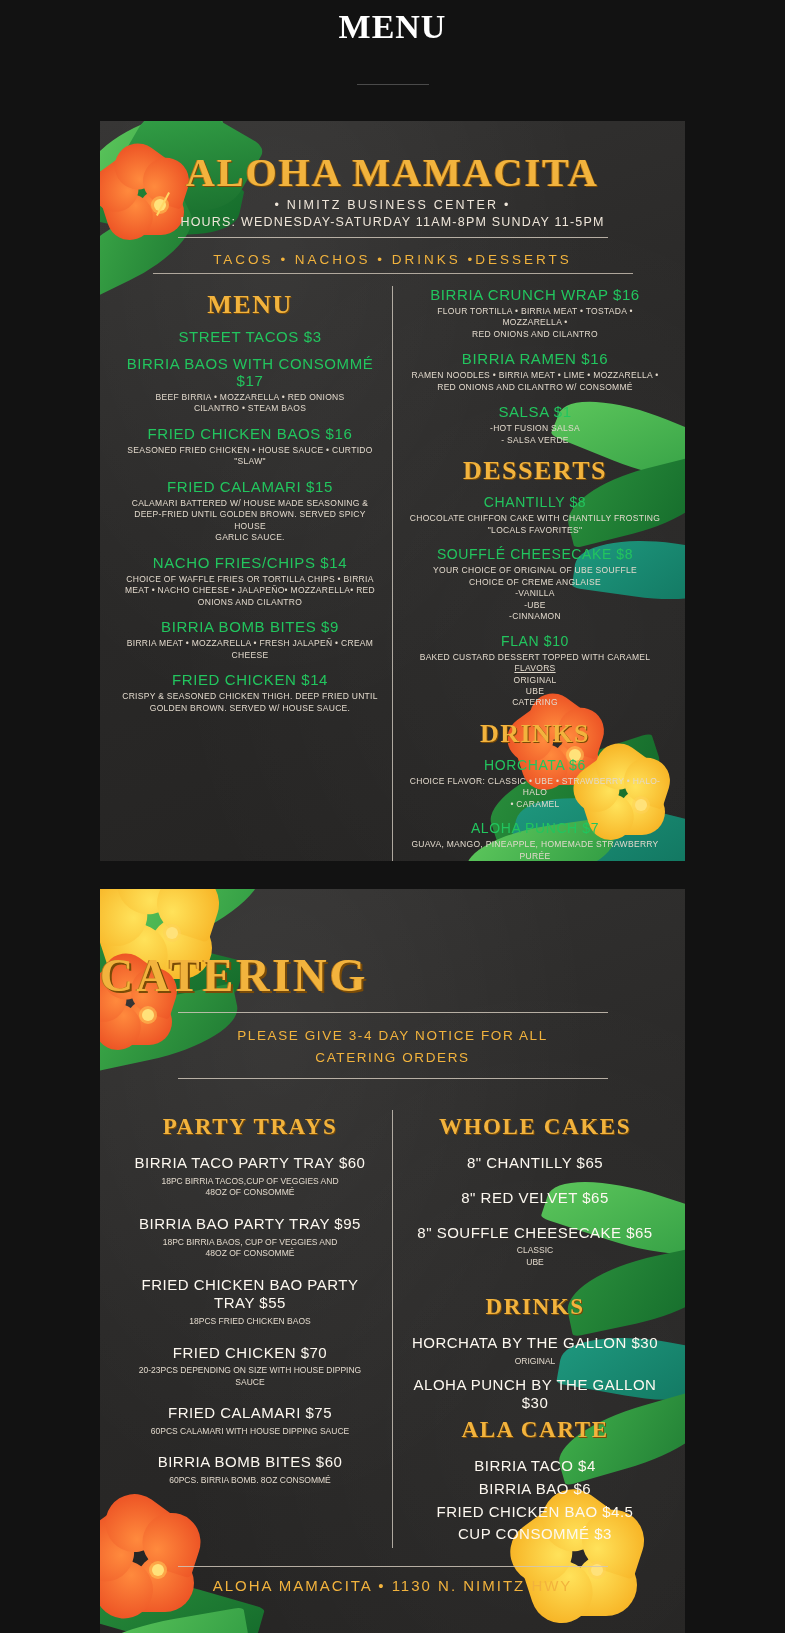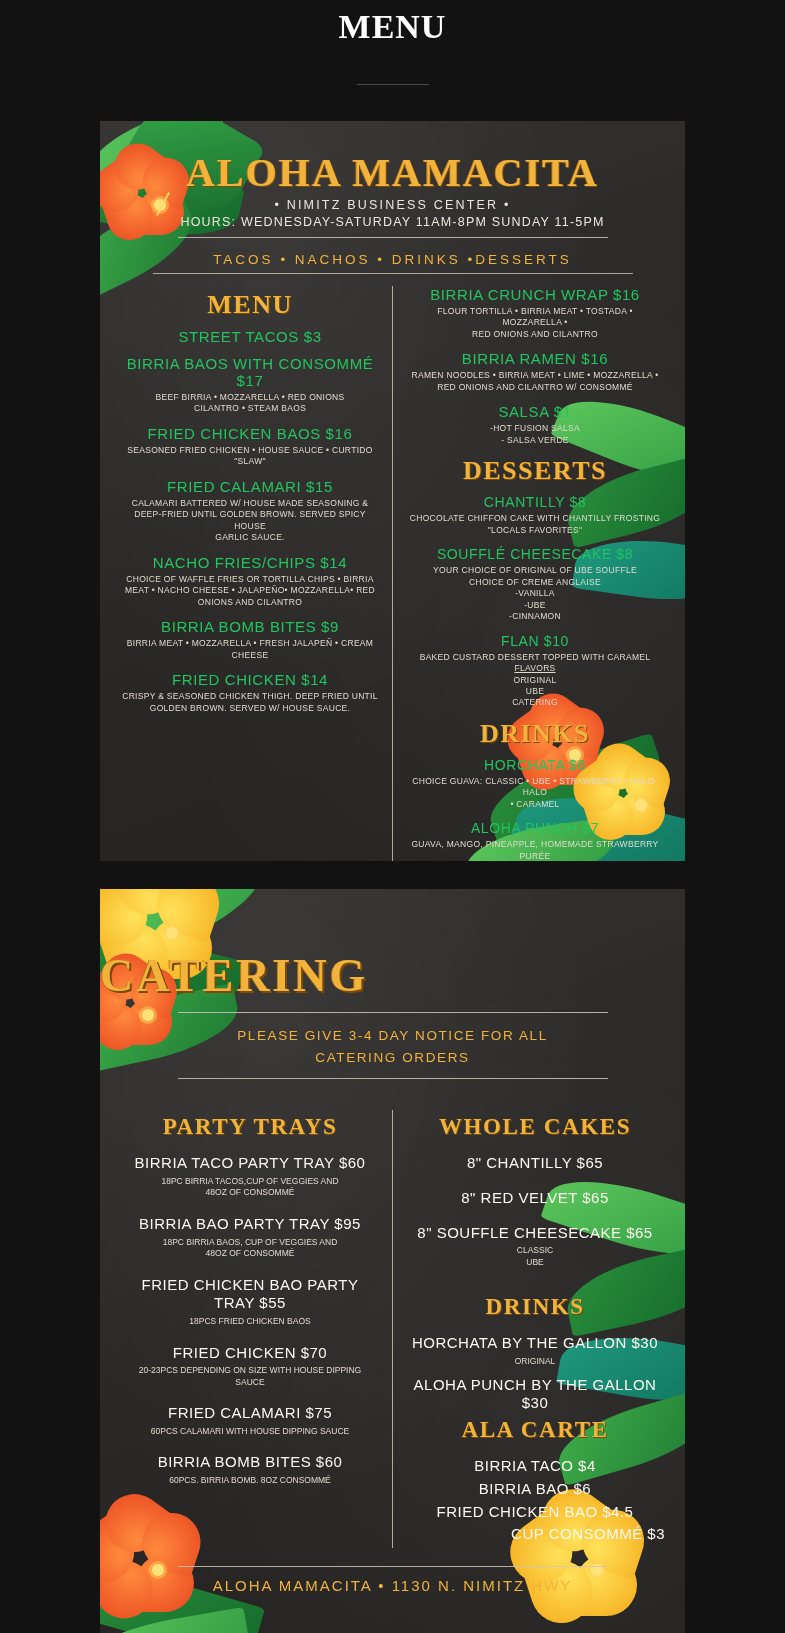--- a/index.html
+++ b/index.html
@@ -425,21 +425,21 @@
               <span class="ln">UBE</span>
               <span class="ln">CATERING</span>
             </div>
           </div>
 
           <div class="sect-title">DRINKS</div>
 
           <div class="item">
             <div class="name sm">HORCHATA $6</div>
             <div class="desc">
-              <span class="ln">CHOICE GUAVA: CLASSIC • UBE • STRAWBERRY • HALO-HALO</span>
+              <span class="ln">CHOICE FLAVOR: CLASSIC • UBE • STRAWBERRY • HALO-HALO</span>
               <span class="ln">• CARAMEL</span>
             </div>
           </div>
 
           <div class="item">
             <div class="name sm">ALOHA PUNCH $7</div>
             <div class="desc">
               <span class="ln">GUAVA, MANGO, PINEAPPLE, HOMEMADE STRAWBERRY</span>
               <span class="ln">PURÉE</span>
             </div>
@@ -597,21 +597,21 @@
 
           <div class="citem" style="margin-bottom:4px;">
             <div class="cname">BIRRIA TACO $4</div>
           </div>
           <div class="citem" style="margin-bottom:4px;">
             <div class="cname">BIRRIA BAO $6</div>
           </div>
           <div class="citem" style="margin-bottom:4px;">
             <div class="cname">FRIED CHICKEN BAO $4.5</div>
           </div>
-          <div class="citem" style="margin-bottom:4px;text-align:right;">
+          <div class="citem" style="margin-bottom:4px;">
             <div class="cname">CUP CONSOMMÉ $3</div>
           </div>
         </div>
       </div>
 
       <div class="cater-rule" style="margin-top:18px;"></div>
       <div class="cater-bottom">ALOHA MAMACITA •  1130 N. NIMITZ HWY</div>
     </div>
   </div>
 

